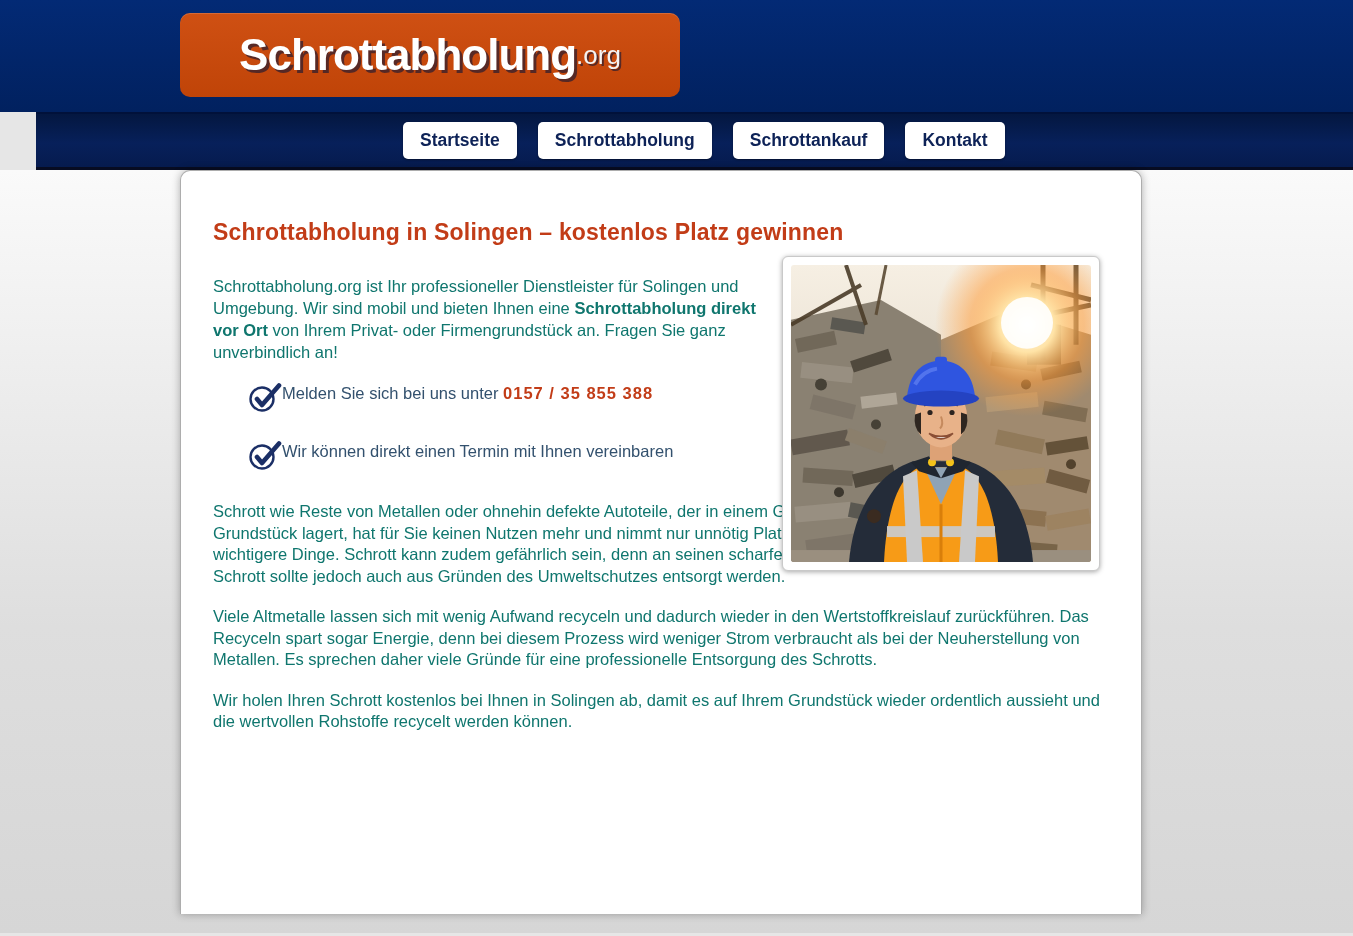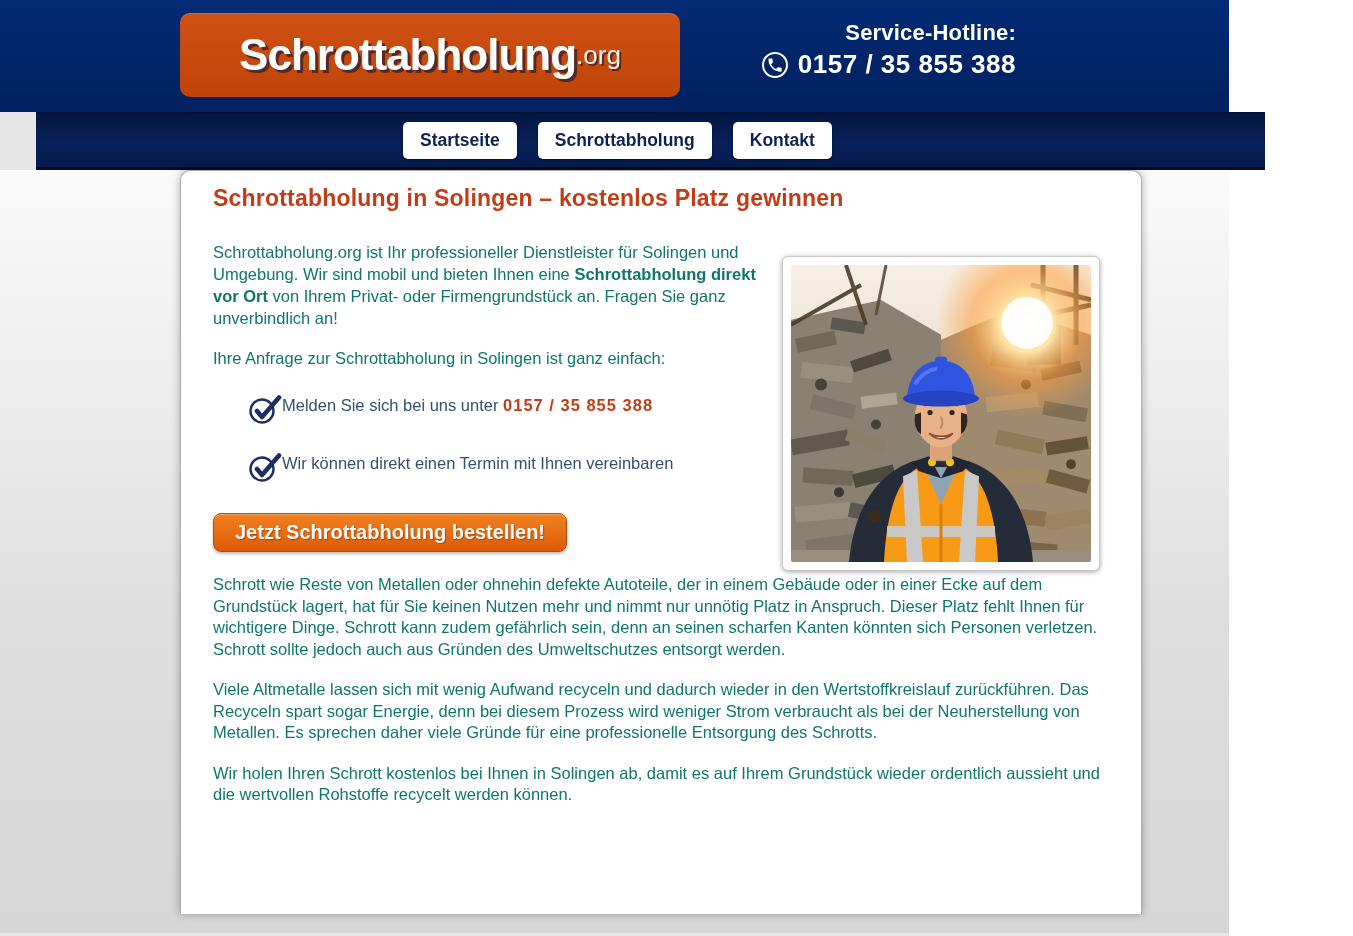--- a/index.html
+++ b/index.html
@@ -1,19 +1,19 @@
 <!DOCTYPE html>
 <html lang="de"><head>
 <meta charset="utf-8">
 <style>
   * { margin: 0; padding: 0; box-sizing: border-box; }
   html, body { width: 1353px; height: 936px; overflow: hidden; }
   body { font-family: "Liberation Sans", "DejaVu Sans", sans-serif; }
 
-  .page { position: relative; width: 1229px; height: 936px; background: #e6e6e6; }
+  .page { position: relative; width: 1353px; height: 936px; background: #e6e6e6; }
 
   
   .top-bar {
     position: relative; width: 100%; height: 112px;
     background: linear-gradient(#032a75, #01215f);
   }
   .logo-box {
     position: absolute; left: 180px; top: 13px; width: 500px; height: 84px;
     background: linear-gradient(#cf5013, #c04408);
     border-radius: 10px;
@@ -61,21 +61,21 @@
   .page-body {
     position: relative; width: 100%; height: 763px;
     background: linear-gradient(#fafafa, #dedede 60%, #d6d6d6);
   }
   .card {
     position: relative; margin-left: 180px; width: 962px; height: 744px;
     background: #fff;
     border: 1px solid #adadad; border-bottom: none;
     border-radius: 10px 10px 0 0;
     box-shadow: 0 0 9px rgba(0,0,0,.30);
-    padding: 14px 36px 0 32px;
+    padding: 48px 36px 0 32px;
   }
   .page-title {
     color: #c23c17; font-size: 23px; font-weight: 700; letter-spacing: .2px;
     margin-bottom: 29px;
   }
   .body-text { color: #0f766e; font-size: 16.5px; line-height: 22px; }
   .col-narrow { width: 548px; }
   .intro-p { margin-bottom: 18px; }
   .steps-lead { margin-bottom: 24px; }
 
@@ -115,48 +115,36 @@
 </head>
 <body>
 
 <div class="page">
 
   <header class="top-bar">
     <a class="logo-box">
       <span class="logo-main">Schrottabholung</span>
         <span class="logo-suffix">.org</span>
     </a>
-    <div class="hotline">
-      <div class="hotline-label">Service-Hotline:</div>
-      <div class="hotline-number-row">
-        <span class="phone-icon">
-          <svg width="28" height="28" viewBox="0 0 28 28">
-            <circle cx="14" cy="14" r="12" fill="none" stroke="#ffffff" stroke-width="2"></circle>
-            <path fill="#ffffff" transform="translate(5.2,5.2) scale(0.74)" d="M6.6 10.8c1.4 2.8 3.8 5.1 6.6 6.6l2.2-2.2c.3-.3.7-.4 1-.2 1.1.4 2.3.6 3.6.6.6 0 1 .4 1 1V20c0 .6-.4 1-1 1C10.4 21 3 13.6 3 4c0-.6.4-1 1-1h3.5c.6 0 1 .4 1 1 0 1.2.2 2.4.6 3.6.1.3 0 .7-.2 1l-2.3 2.2z"></path>
-          </svg>
-        </span>
-        <a class="hotline-number">0157 / 35 855 388</a>
-      </div>
-    </div>
   </header>
 
   <nav class="nav-bar">
     <button class="nav-btn">Startseite</button>
     <button class="nav-btn">Schrottabholung</button>
+    <button class="nav-btn">Schrottankauf</button>
     <button class="nav-btn">Kontakt</button>
   </nav>
 
   <div class="page-body">
     <main class="card">
 
       <h1 class="page-title">Schrottabholung in Solingen – kostenlos Platz gewinnen</h1>
 
       <p class="body-text col-narrow intro-p"><span>Schrottabholung.org ist Ihr professioneller Dienstleister für Solingen und Umgebung. Wir sind mobil und bieten Ihnen eine </span><span class="bold-inline">Schrottabholung direkt vor Ort</span><span> von Ihrem Privat- oder Firmengrundstück an. Fragen Sie ganz unverbindlich an!</span></p>
 
-      <p class="body-text col-narrow steps-lead">Ihre Anfrage zur Schrottabholung in Solingen ist ganz einfach:</p>
 
       <ul class="checklist">
         <li class="check-item">
           <span class="check-icon">
             <svg width="34" height="31" viewBox="0 0 34 31">
               <circle cx="14" cy="17" r="11.5" fill="none" stroke="#1b2f66" stroke-width="2.4"></circle>
               <path d="M9 17 L14 23 L31 3.5" fill="none" stroke="#1b2f66" stroke-width="4.6" stroke-linecap="round" stroke-linejoin="round"></path>
             </svg>
           </span>
           <span class="check-text"><span>Melden Sie sich bei uns unter </span><a class="phone-accent">0157 / 35 855 388</a></span>
@@ -166,21 +154,20 @@
             <svg width="34" height="31" viewBox="0 0 34 31">
               <circle cx="14" cy="17" r="11.5" fill="none" stroke="#1b2f66" stroke-width="2.4"></circle>
               <path d="M9 17 L14 23 L31 3.5" fill="none" stroke="#1b2f66" stroke-width="4.6" stroke-linecap="round" stroke-linejoin="round"></path>
             </svg>
           </span>
           <span class="check-text">Wir können direkt einen Termin mit Ihnen vereinbaren</span>
         </li>
       </ul>
 
 
-      <button class="cta-button">Jetzt Schrottabholung bestellen!</button>
 
       <p class="body-text wide-p">Schrott wie Reste von Metallen oder ohnehin defekte Autoteile, der in einem Gebäude oder in einer Ecke auf dem Grundstück lagert, hat für Sie keinen Nutzen mehr und nimmt nur unnötig Platz in Anspruch. Dieser Platz fehlt Ihnen für wichtigere Dinge. Schrott kann zudem gefährlich sein, denn an seinen scharfen Kanten könnten sich Personen verletzen. Schrott sollte jedoch auch aus Gründen des Umweltschutzes entsorgt werden.</p>
       <p class="body-text wide-p">Viele Altmetalle lassen sich mit wenig Aufwand recyceln und dadurch wieder in den Wertstoffkreislauf zurückführen. Das Recyceln spart sogar Energie, denn bei diesem Prozess wird weniger Strom verbraucht als bei der Neuherstellung von Metallen. Es sprechen daher viele Gründe für eine professionelle Entsorgung des Schrotts.</p>
       <p class="body-text wide-p"><span>Wir holen Ihren Schrott kostenlos bei Ihnen in Solingen ab, damit es auf Ihrem Grundstück wieder ordentlich aussieht und die wertvollen Rohstoffe recycelt werden können. </span></p>
 
       
       <figure class="photo-frame">
         <svg viewBox="0 0 300 298" preserveAspectRatio="none">
           <defs>
             <radialGradient id="sun" cx="50%" cy="50%" r="50%">

